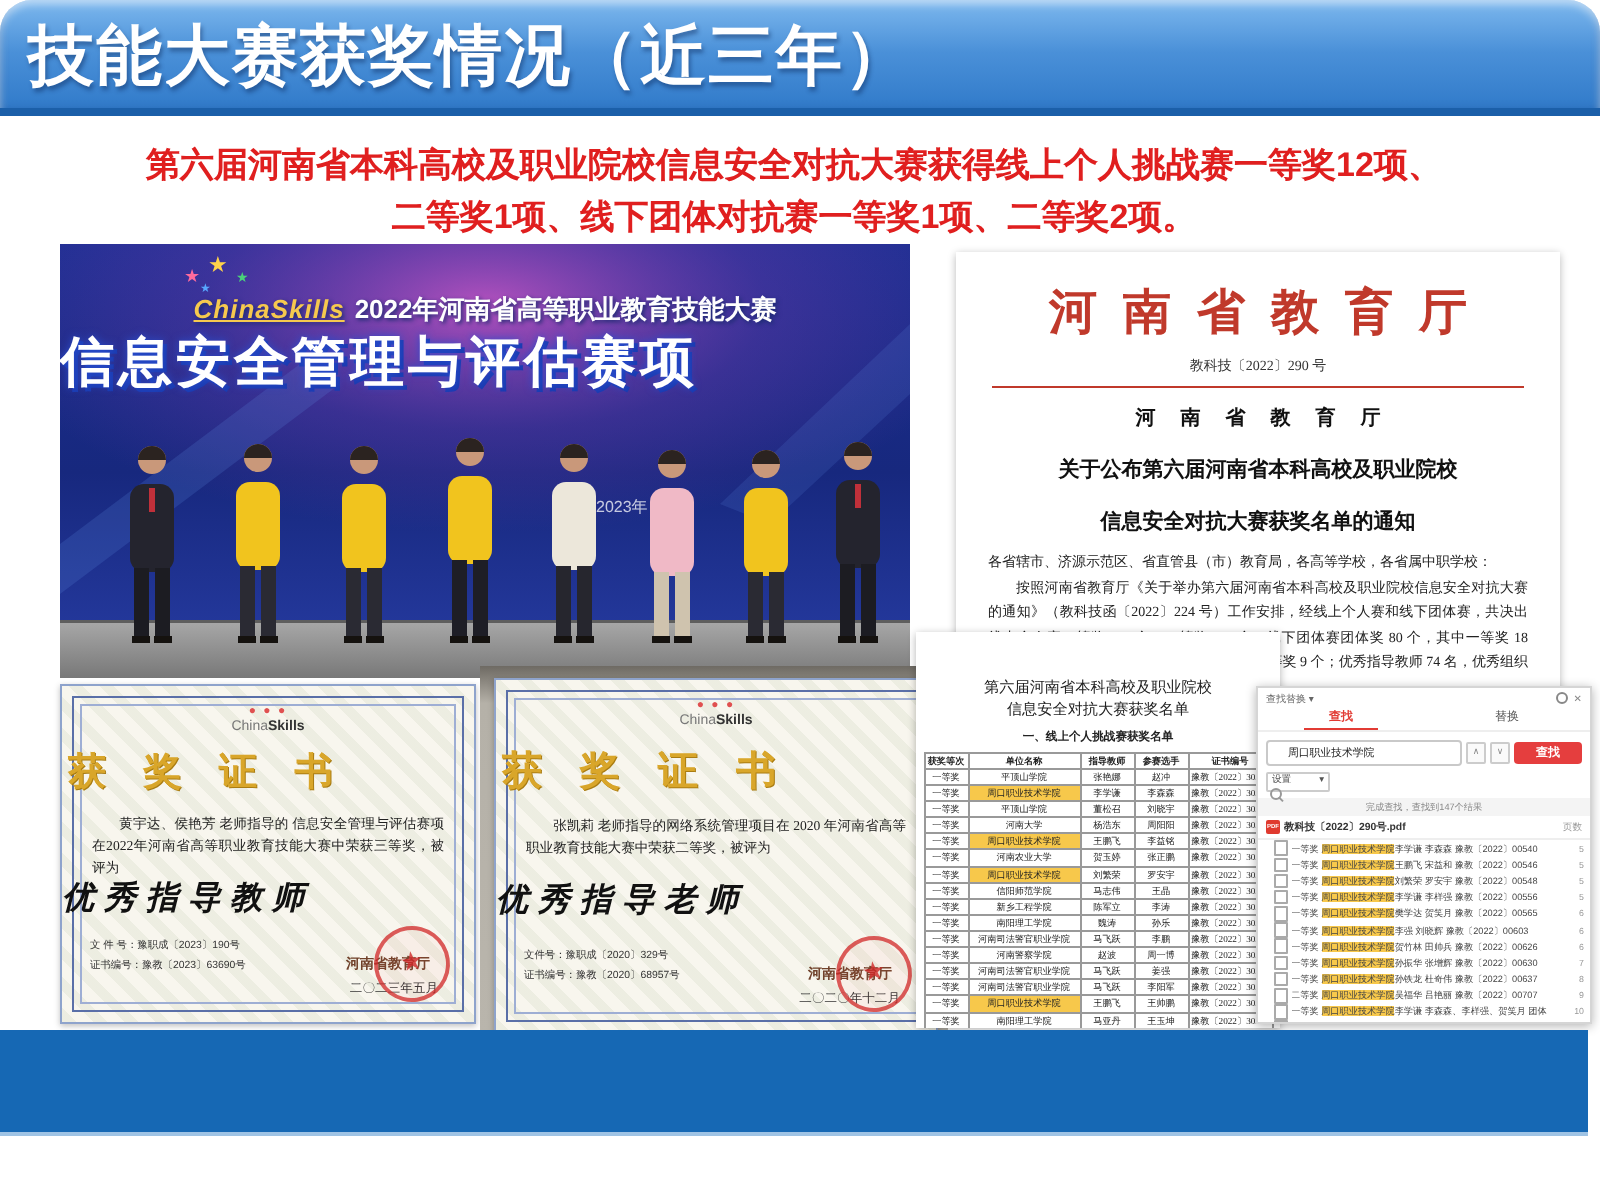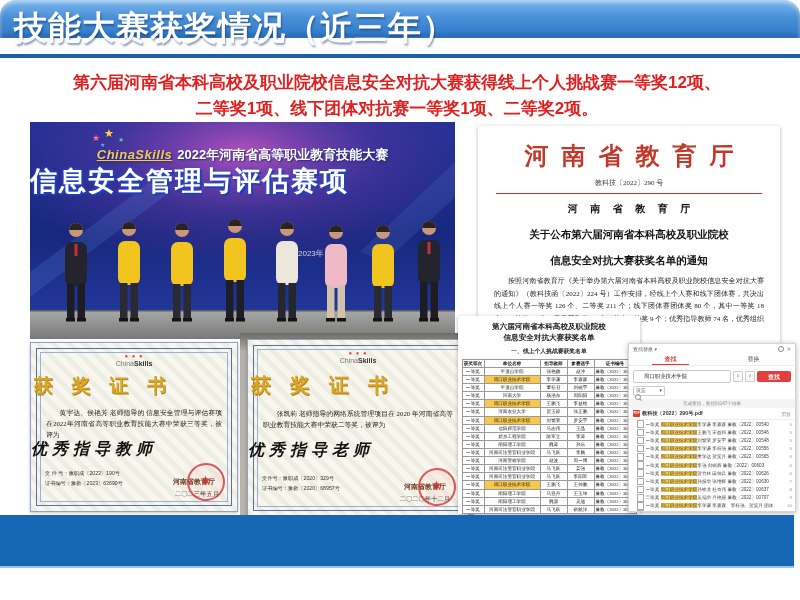--- a/index.html
+++ b/index.html
@@ -1,20 +1,20 @@
 <!DOCTYPE html>
 <html><head>
 <meta charset="utf-8">
 <style>
   html,body{margin:0;padding:0;background:#fff;}
   .slide{position:relative;width:800px;height:600px;background:#fff;overflow:hidden;
          font-family:"Liberation Sans",sans-serif;}
 
   
-  .banner{position:absolute;left:0;top:0;width:800px;height:38px;
+  .banner{position:absolute;left:0;top:0;width:800px;height:58px;
     background:linear-gradient(180deg,#7db8ee 0%,#4a90d8 45%,#2e78c8 100%);
     border-radius:16px 16px 0 0;
     box-shadow:inset 0 2px 4px rgba(255,255,255,.55), inset 0 -3px 5px rgba(0,40,100,.25);}
   .banner::after{content:"";position:absolute;left:0;top:54px;width:800px;height:4px;background:#1b5fa9;}
   .banner h1{margin:0;padding:6px 0 0 14px;font-size:33px;font-weight:bold;color:#fff;
     letter-spacing:1px;text-shadow:1px 2px 2px rgba(10,40,90,.45);}
 
   
   .subtitle{position:absolute;left:0;top:70px;width:794px;text-align:center;
     color:#e01f1f;font-weight:bold;font-size:17px;line-height:26px;}
@@ -64,21 +64,21 @@
   .notice .docno{margin-top:6px;text-align:center;font-size:7px;color:#333;}
   .notice .rule{margin:5px 18px 0 18px;border-top:1.6px solid #c0392b;}
   .notice .h1{margin-top:8px;text-align:center;font-size:10px;font-weight:bold;color:#111;letter-spacing:5px;text-indent:5px;}
   .notice .h2{margin-top:12px;text-align:center;font-size:10.5px;font-weight:bold;color:#111;}
   .notice .bodytxt{margin:7px 16px 0 16px;font-size:7px;line-height:1.8;color:#222;text-align:justify;}
   .notice .bodytxt .ind{text-indent:2em;}
 
   
   .awards{position:absolute;left:458px;top:316px;width:182px;height:198px;background:#fff;
     box-shadow:0 1px 4px rgba(0,0,0,.3);font-family:"Liberation Serif",serif;overflow:hidden;}
-  .awards .t1{margin-top:5px;text-align:center;font-size:7.6px;font-weight:bold;color:#222;line-height:1.5;}
+  .awards .t1{margin-top:22px;text-align:center;font-size:7.6px;font-weight:normal;color:#222;line-height:1.5;}
   .awards .sec{margin-top:3px;text-align:center;font-size:5.8px;font-weight:bold;color:#222;}
   .awtable{margin:3px auto 0 auto;width:174px;border-collapse:collapse;table-layout:fixed;}
   .awtable th,.awtable td{border:.5px solid #999;font-size:4.6px;line-height:1.55;color:#222;
     text-align:center;padding:0 1px;overflow:hidden;white-space:nowrap;font-weight:normal;}
   .awtable th{font-weight:bold;}
   .col-g{width:22px;}.col-s{width:56px;}.col-t{width:27px;}.col-p{width:27px;}.col-c{width:42px;}
   .cell-hl{background:#f7c84b;}
 
   
   .findpanel{position:absolute;left:628px;top:343px;width:166px;height:167px;background:#fff;
@@ -286,20 +286,21 @@
   </article>
 
   <article class="notice">
     <div class="agency">河南省教育厅</div>
     <div class="docno">教科技〔2022〕290 号</div>
     <div class="rule"></div>
     <div class="h1">河 南 省 教 育 厅</div>
     <div class="h2">关于公布第六届河南省本科高校及职业院校</div>
     <div class="h2">信息安全对抗大赛获奖名单的通知</div>
     <div class="bodytxt">
+      <div>各省辖市、济源示范区、省直管县（市）教育局，各高等学校，各省属中职学校：</div>
       <div class="ind">按照河南省教育厅《关于举办第六届河南省本科高校及职业院校信息安全对抗大赛的通知》（教科技函〔2022〕224 号）工作安排，经线上个人赛和线下团体赛，共决出线上个人赛一等奖 126 个、二等奖 211 个；线下团体赛团体奖 80 个，其中一等奖 18 个、二等奖 62 个；应赛团队奖 29 个，其中一等奖 9 个；优秀指导教师 74 名，优秀组织奖 10 个（具体获奖名单见附件）。</div>
     </div>
   </article>
 
   <article class="awards">
     <div class="t1">
       <div>第六届河南省本科高校及职业院校</div>
       <div>信息安全对抗大赛获奖名单</div>
     </div>
     <div class="sec">一、线上个人挑战赛获奖名单</div>

